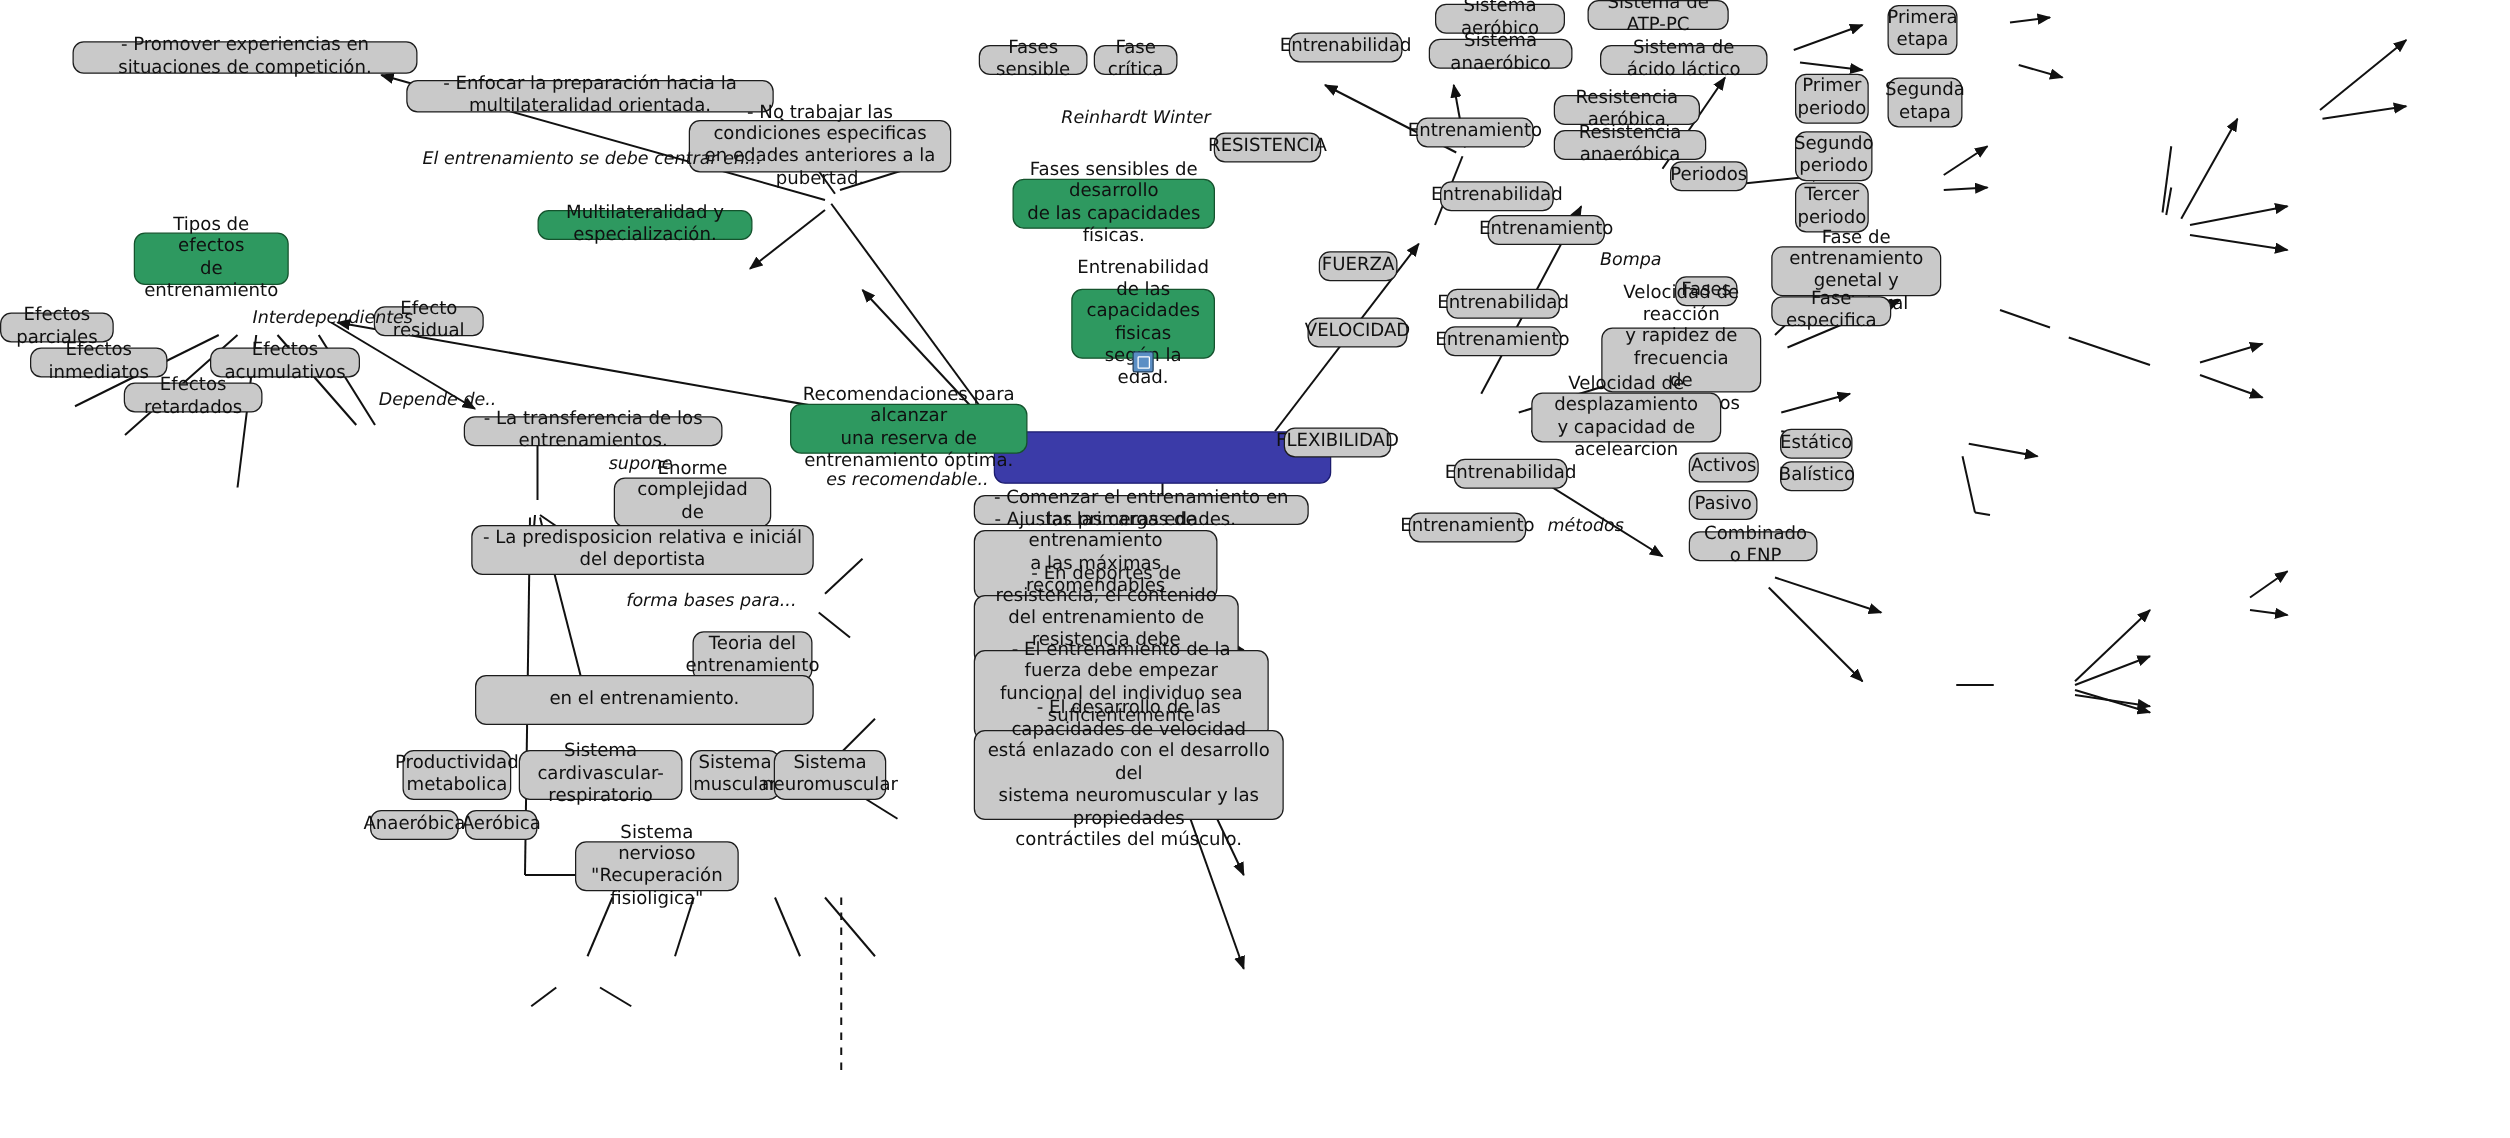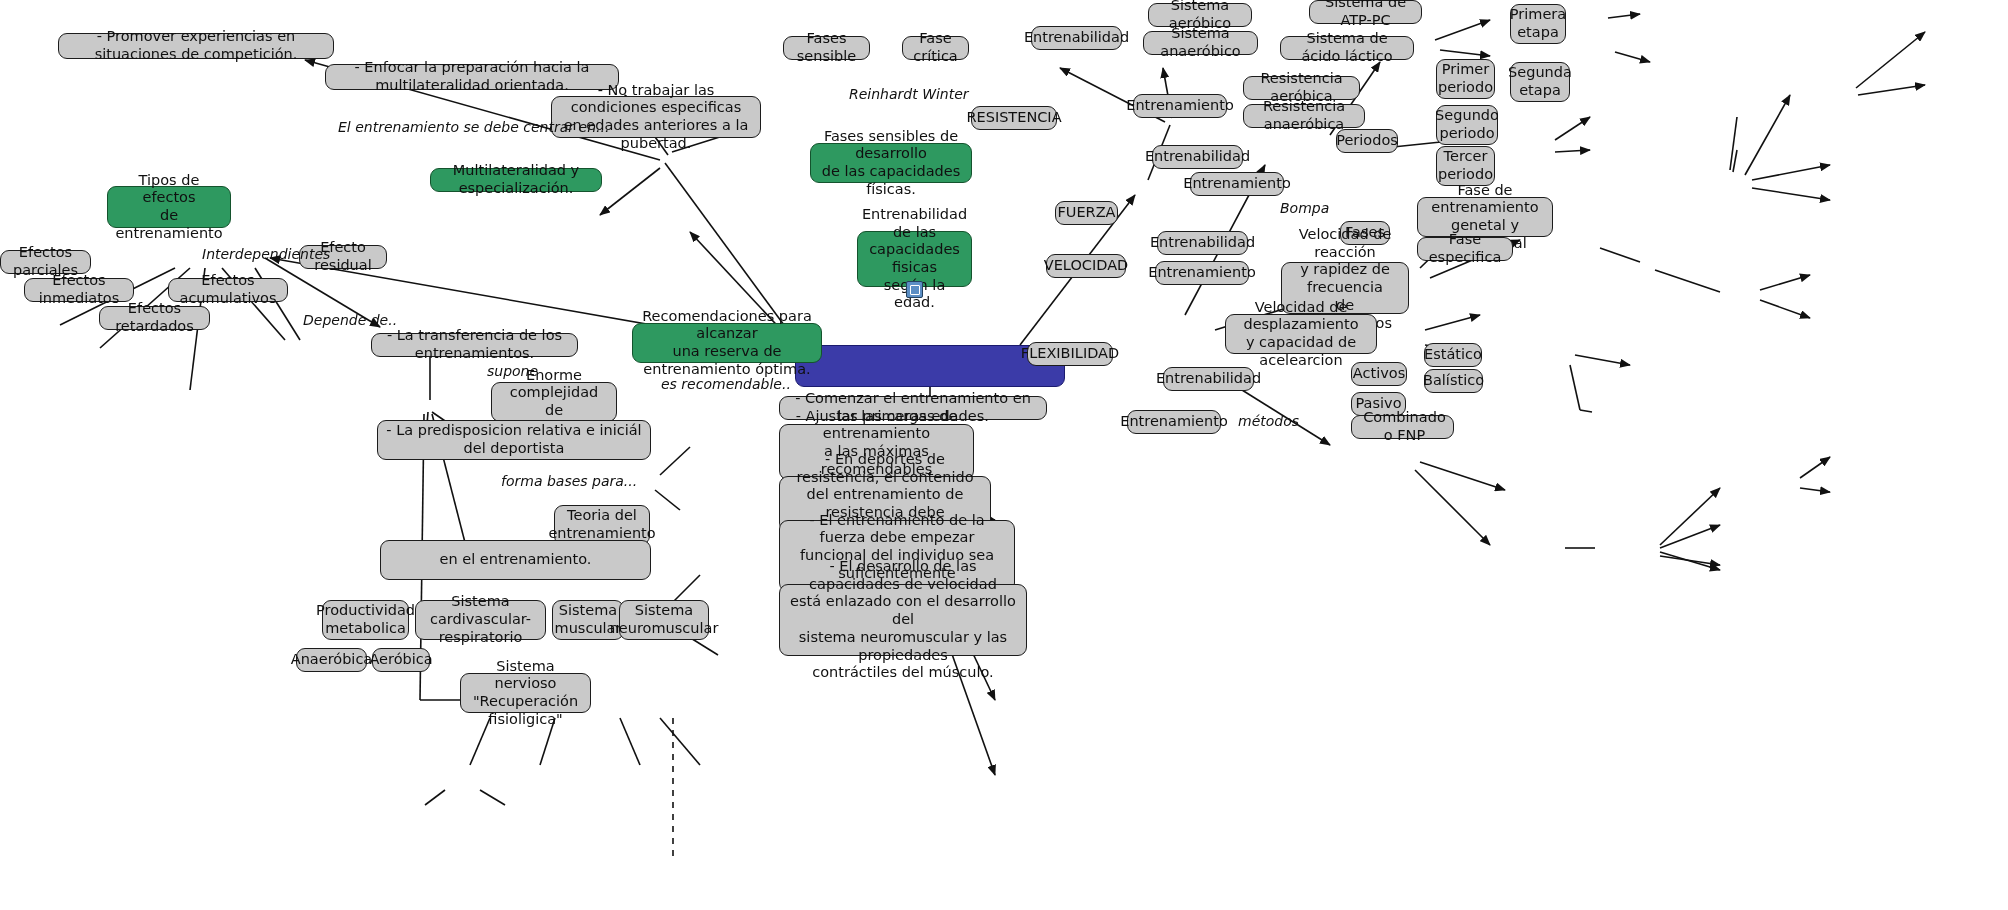--- a/index.html
+++ b/index.html
@@ -238,21 +238,21 @@
   </div>
 
   <div class="node grey" style="left:460px;top:673px;width:131px;height:40px;flex-direction:column;">
     <span>Sistema nervioso</span>
     <span>"Recuperación fisioligica"</span>
   </div>
 
   <div class="node grey" style="left:783px;top:36px;width:87px;height:24px;">
     <span>Fases sensible</span>
   </div>
-  <div class="node grey" style="left:902px;top:36px;width:67px;height:24px;">
+  <div class="node grey" style="left:875px;top:36px;width:67px;height:24px;">
     <span>Fase crítica</span>
   </div>
   <span class="lbl" style="left:849px;top:86px;">Reinhardt Winter</span>
   <div class="node green" style="left:810px;top:143px;width:162px;height:40px;flex-direction:column;">
     <span>Fases sensibles de desarrollo</span>
     <span>de las capacidades físicas.</span>
   </div>
 
   <div class="node green" style="left:632px;top:323px;width:190px;height:40px;flex-direction:column;">
     <span>Recomendaciones para alcanzar</span>
@@ -314,21 +314,21 @@
   </div>
   <div class="node grey" style="left:1133px;top:94px;width:94px;height:24px;">
     <span>Entrenamiento</span>
   </div>
   <div class="node grey" style="left:1148px;top:3px;width:104px;height:24px;">
     <span>Sistema aeróbico</span>
   </div>
   <div class="node grey" style="left:1143px;top:31px;width:115px;height:24px;">
     <span>Sistema anaeróbico</span>
   </div>
-  <div class="node grey" style="left:1270px;top:0px;width:113px;height:24px;margin-left:39px;">
+  <div class="node grey" style="left:1270px;top:0px;width:113px;height:24px;">
     <span>Sistema de ATP-PC</span>
   </div>
   <div class="node grey" style="left:1280px;top:36px;width:134px;height:24px;">
     <span>Sistema de ácido láctico</span>
   </div>
   <div class="node grey" style="left:1243px;top:76px;width:117px;height:24px;">
     <span>Resistencia aeróbica</span>
   </div>
   <div class="node grey" style="left:1243px;top:104px;width:122px;height:24px;">
     <span>Resistencia anaeróbica</span>
@@ -403,17 +403,17 @@
   </div>
   <div class="node grey" style="left:1424px;top:343px;width:58px;height:24px;">
     <span>Estático</span>
   </div>
   <div class="node grey" style="left:1424px;top:369px;width:59px;height:24px;">
     <span>Balístico</span>
   </div>
   <div class="node grey" style="left:1351px;top:392px;width:55px;height:24px;">
     <span>Pasivo</span>
   </div>
-  <div class="node grey" style="left:1351px;top:415px;width:103px;height:24px;padding-left:12px;">
+  <div class="node grey" style="left:1351px;top:425px;width:103px;height:24px;padding-left:12px;">
     <span>Combinado o FNP</span>
   </div>
 
 </div>
 
 </body></html>

